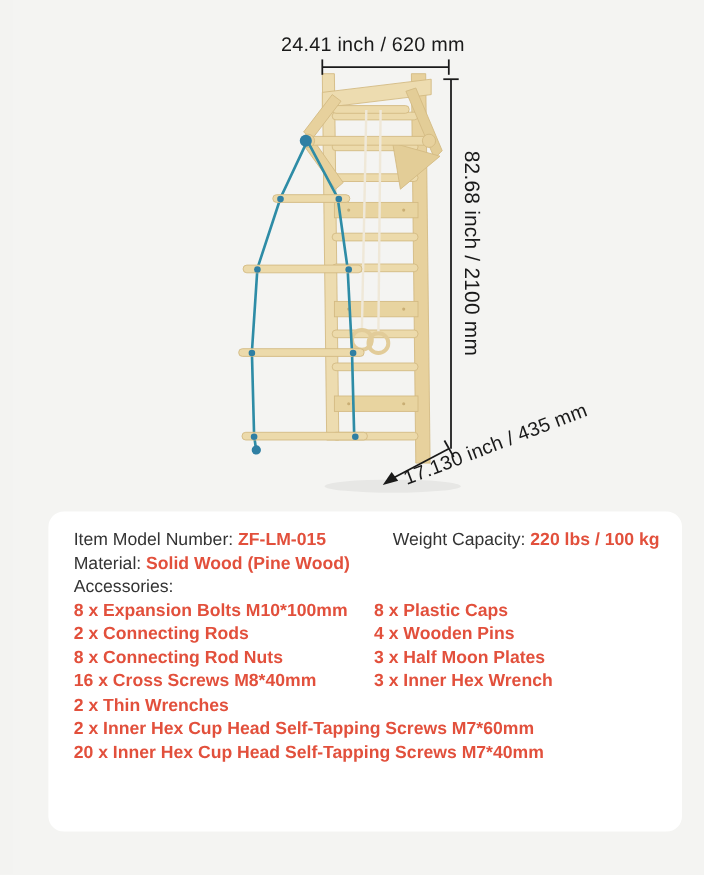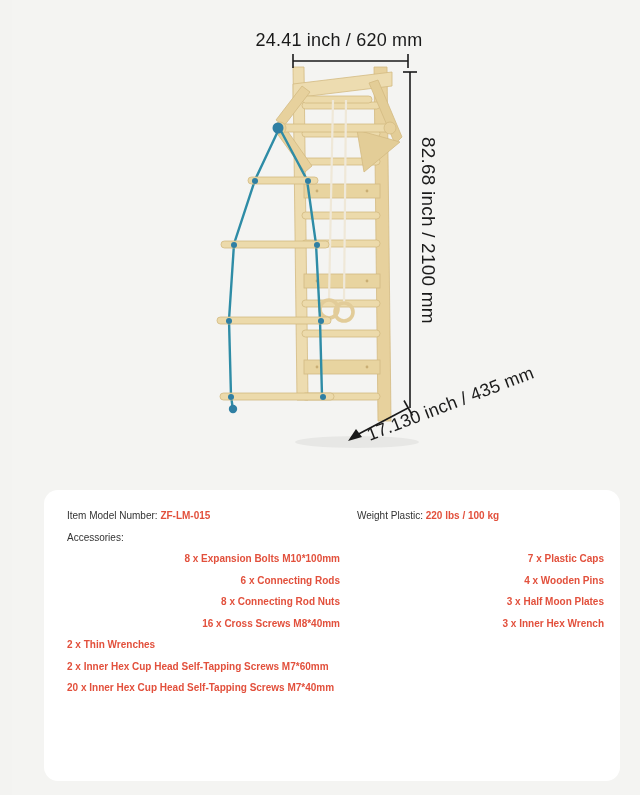--- a/index.html
+++ b/index.html
@@ -10,27 +10,27 @@
     color:#333;
     margin-left:12px;
   }
   .figure-area{position:absolute;left:0;top:0;width:640px;height:462px;}
   .figure-area svg{position:absolute;left:0;top:0;}
   .dim{position:absolute;color:#1A1A1A;font-size:18px;white-space:nowrap;letter-spacing:.2px;}
   .dim-top{left:234px;top:30px;width:186px;text-align:center;}
   .dim-right{left:427px;top:137px;font-size:19px;transform:rotate(90deg);transform-origin:0 0;}
   .dim-depth{left:352px;top:426px;transform:rotate(-21deg);transform-origin:0 0;}
   .spec-panel{
-    position:absolute;left:32px;top:490px;width:576px;height:291px;
+    position:absolute;left:32px;top:465px;width:576px;height:291px;
     background:#FFFFFF;border-radius:14px;box-sizing:border-box;
     padding:15px 16px 0 23px;
-    font-size:10px;line-height:21.5px;
+    font-size:16px;line-height:21.5px;
   }
   .row2{display:grid;grid-template-columns:290px 1fr;}
-  .acc2{display:grid;grid-template-columns:273px 1fr;text-align:right;}
+  .acc2{display:grid;grid-template-columns:273px 1fr;}
   .lbl{color:#333;font-weight:400;}
   .val{color:#E2503C;font-weight:700;}
   .red{color:#E2503C;font-weight:700;}
   .line{white-space:nowrap;}
 </style>
 </head>
 <body>
 
 <div class="stage">
 
@@ -130,31 +130,34 @@
     <div class="dim dim-right">82.68 inch / 2100 mm</div>
     <div class="dim dim-depth">17.130 inch / 435 mm</div>
   </div>
 
   <div class="spec-panel">
     <div class="row2">
       <div class="line">
         <span class="lbl">Item Model Number: </span><span class="val">ZF-LM-015</span>
       </div>
       <div class="line">
-        <span class="lbl">Weight Plastic: </span><span class="val">220 lbs / 100 kg</span>
+        <span class="lbl">Weight Capacity: </span><span class="val">220 lbs / 100 kg</span>
       </div>
     </div>
     <div class="row2">
+      <div class="line">
+        <span class="lbl">Material: </span><span class="val">Solid Wood  (Pine Wood)</span>
+      </div>
     </div>
     <div class="line lbl">Accessories:</div>
 
     <div class="acc2">
       <div class="line red">8 x Expansion Bolts M10*100mm</div>
-      <div class="line red">7 x Plastic Caps</div>
-      <div class="line red">6 x Connecting Rods</div>
+      <div class="line red">8 x Plastic Caps</div>
+      <div class="line red">2 x Connecting Rods</div>
       <div class="line red">4 x Wooden Pins</div>
       <div class="line red">8 x Connecting Rod Nuts</div>
       <div class="line red">3 x Half Moon Plates</div>
       <div class="line red">16 x Cross Screws M8*40mm</div>
       <div class="line red">3 x Inner Hex Wrench</div>
     </div>
     <div class="line red">2 x Thin Wrenches</div>
     <div class="line red">2 x Inner Hex Cup Head Self-Tapping Screws M7*60mm</div>
     <div class="line red">20 x Inner Hex Cup Head Self-Tapping Screws M7*40mm</div>
   </div>

